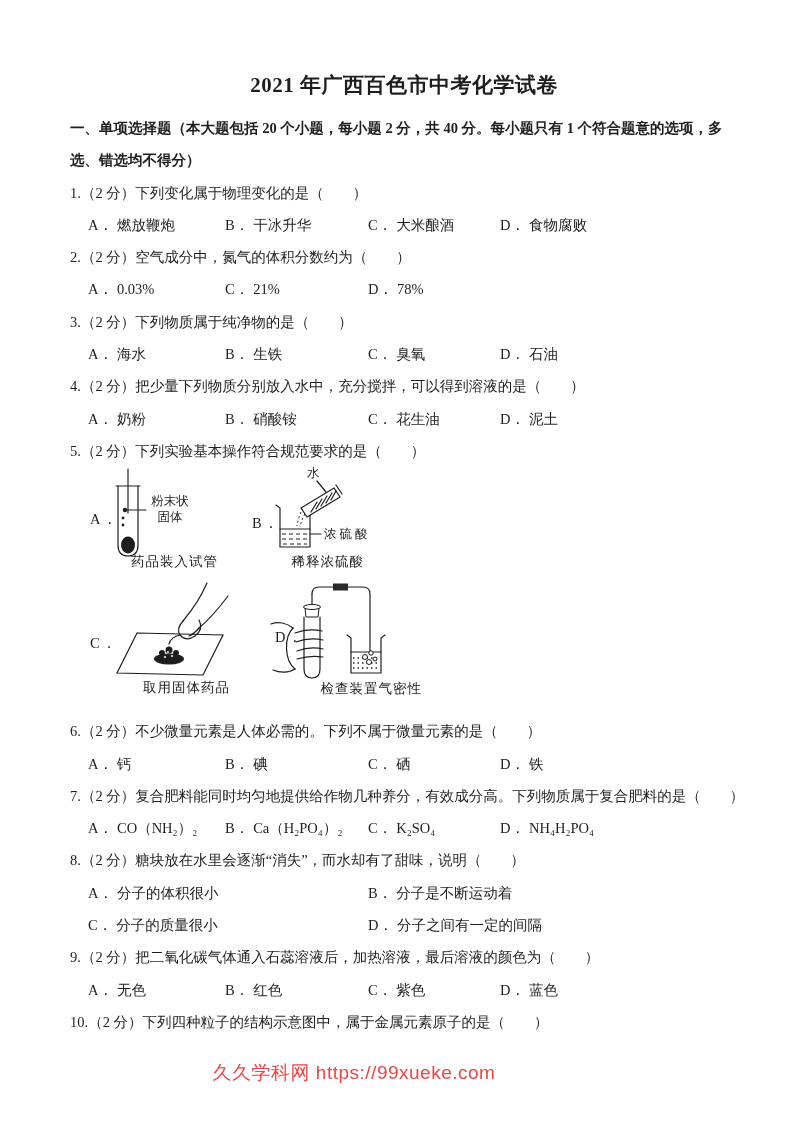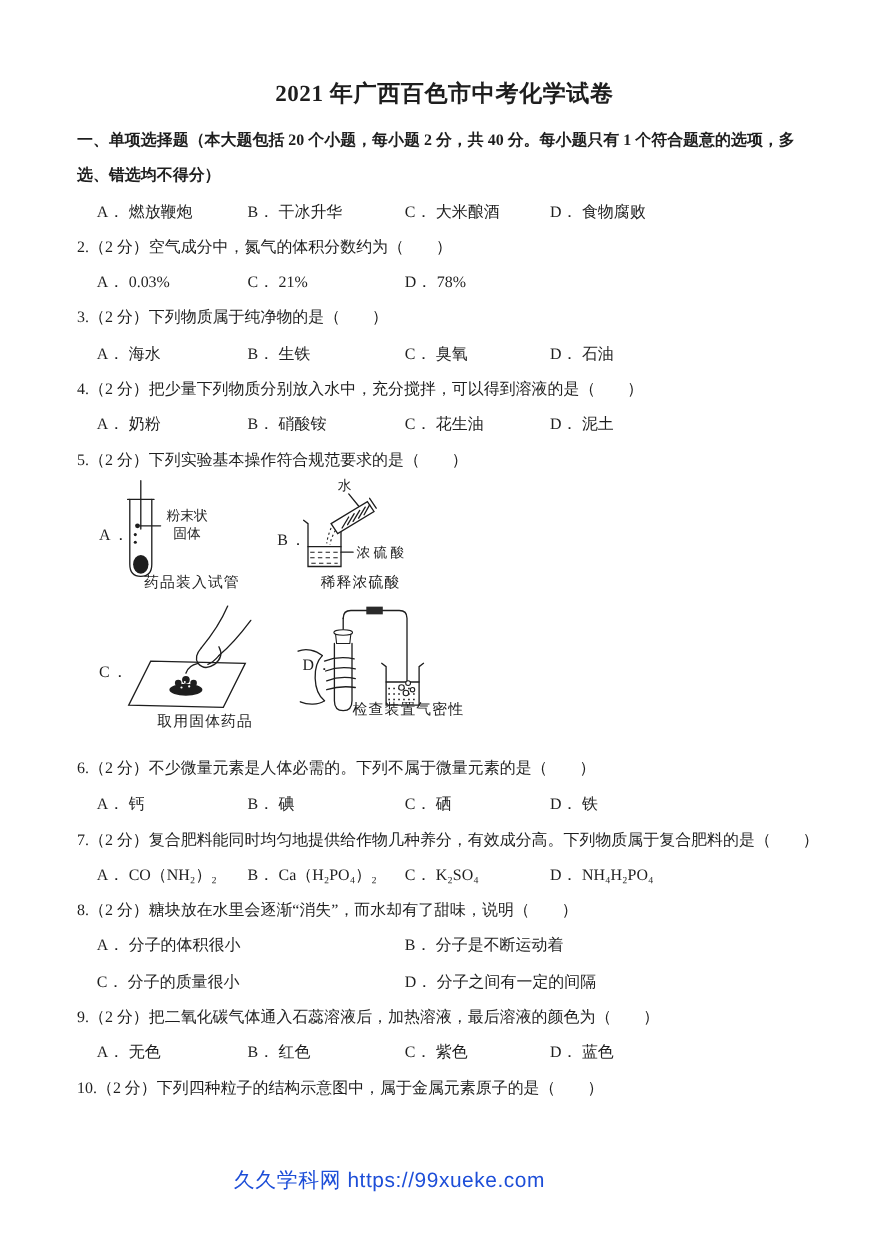--- a/index.html
+++ b/index.html
@@ -33,33 +33,34 @@
   .s{stroke:#1e1e1e;stroke-width:1.2;fill:none;stroke-linecap:round;}
   .f{fill:#1e1e1e;stroke:none;}
   .w{fill:#ffffff;stroke:#1e1e1e;stroke-width:1.2;}
   .wd{fill:#ffffff;stroke:#1e1e1e;stroke-width:1;}
   .d1{stroke:#1e1e1e;stroke-width:1;fill:none;stroke-dasharray:4 3;}
   .d2{stroke:#1e1e1e;stroke-width:1;fill:none;stroke-dasharray:2 2.5;}
   .d3{stroke:#1e1e1e;stroke-width:1.4;fill:none;stroke-dasharray:1.5 3;}
   .footer{
     position:absolute;left:0;top:1060px;width:708px;text-align:center;
     font-family:"Liberation Sans","DejaVu Sans",sans-serif;
-    font-size:19px;color:#1d4ed8;letter-spacing:.5px;
+    font-size:19px;color:#ef4444;letter-spacing:.5px;
   }
 </style>
 </head>
 <body>
 
 <div class="page">
 
   <h1 class="title">2021 年广西百色市中考化学试卷</h1>
 
   <p class="section-heading">一、单项选择题（本大题包括 20 个小题，每小题 2 分，共 40 分。每小题只有 1 个符合题意的选项，多选、错选均不得分）</p>
 
   <div>
+    <p class="line stem"><span>1.</span><span>（2 分）</span><span>下列变化属于物理变化的是（　　）</span></p>
     <div class="opt-row cols4">
       <span class="opt"><i class="opt-label">A．</i><span>燃放鞭炮</span></span>
       <span class="opt"><i class="opt-label">B．</i><span>干冰升华</span></span>
       <span class="opt"><i class="opt-label">C．</i><span>大米酿酒</span></span>
       <span class="opt"><i class="opt-label">D．</i><span>食物腐败</span></span>
     </div>
   </div>
 
   <div>
     <p class="line stem"><span>2.</span><span>（2 分）</span><span>空气成分中，氮气的体积分数约为（　　）</span></p>
@@ -174,21 +175,21 @@
 
       <span class="fig-letter" style="left:182px;top:46px">B．</span>
       <span class="diag-note" style="left:237px;top:-2px">水</span>
       <span class="diag-note spaced" style="left:254px;top:59px">浓硫酸</span>
       <span class="caption" style="left:186px;top:86px;width:108px">稀释浓硫酸</span>
 
       <span class="fig-letter" style="left:20px;top:166px">C．</span>
       <span class="caption" style="left:32px;top:212px;width:128px">取用固体药品</span>
 
       <span class="fig-letter" style="left:205px;top:160px">D．</span>
-      <span class="caption" style="left:216px;top:201px;width:136px">检查装置气密性</span>
+      <span class="caption" style="left:216px;top:213px;width:136px">检查装置气密性</span>
     </div>
   </div>
 
   <div>
     <p class="line stem"><span>6.</span><span>（2 分）</span><span>不少微量元素是人体必需的。下列不属于微量元素的是（　　）</span></p>
     <div class="opt-row cols4">
       <span class="opt"><i class="opt-label">A．</i><span>钙</span></span>
       <span class="opt"><i class="opt-label">B．</i><span>碘</span></span>
       <span class="opt"><i class="opt-label">C．</i><span>硒</span></span>
       <span class="opt"><i class="opt-label">D．</i><span>铁</span></span>

